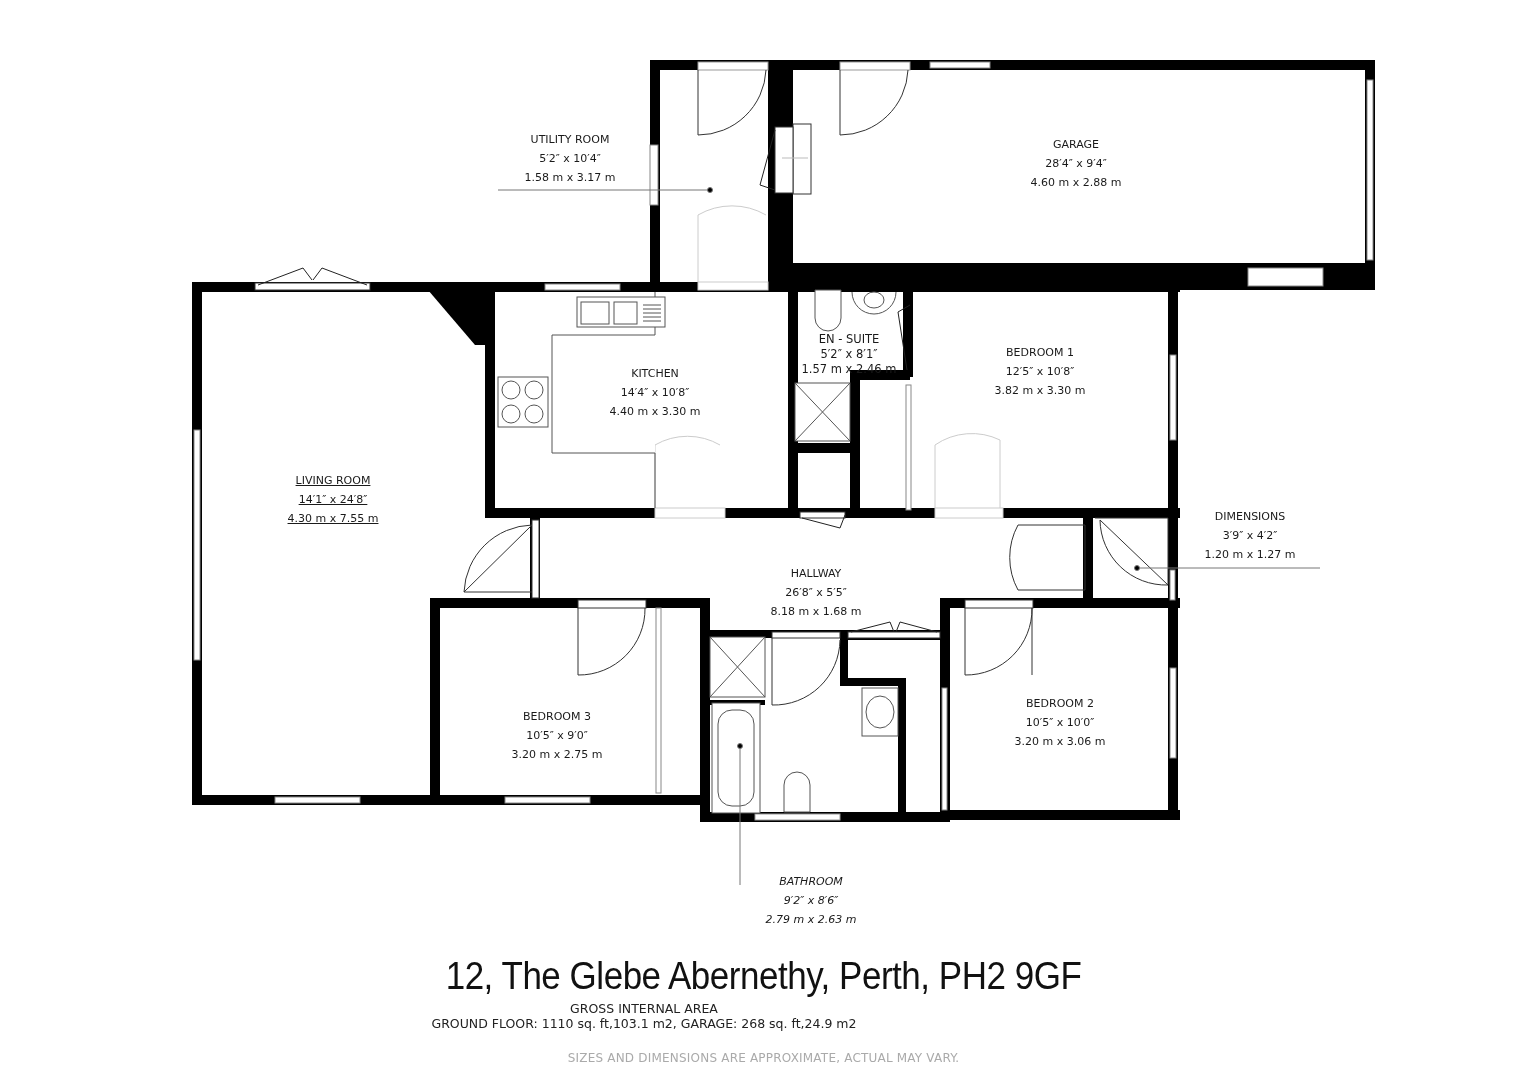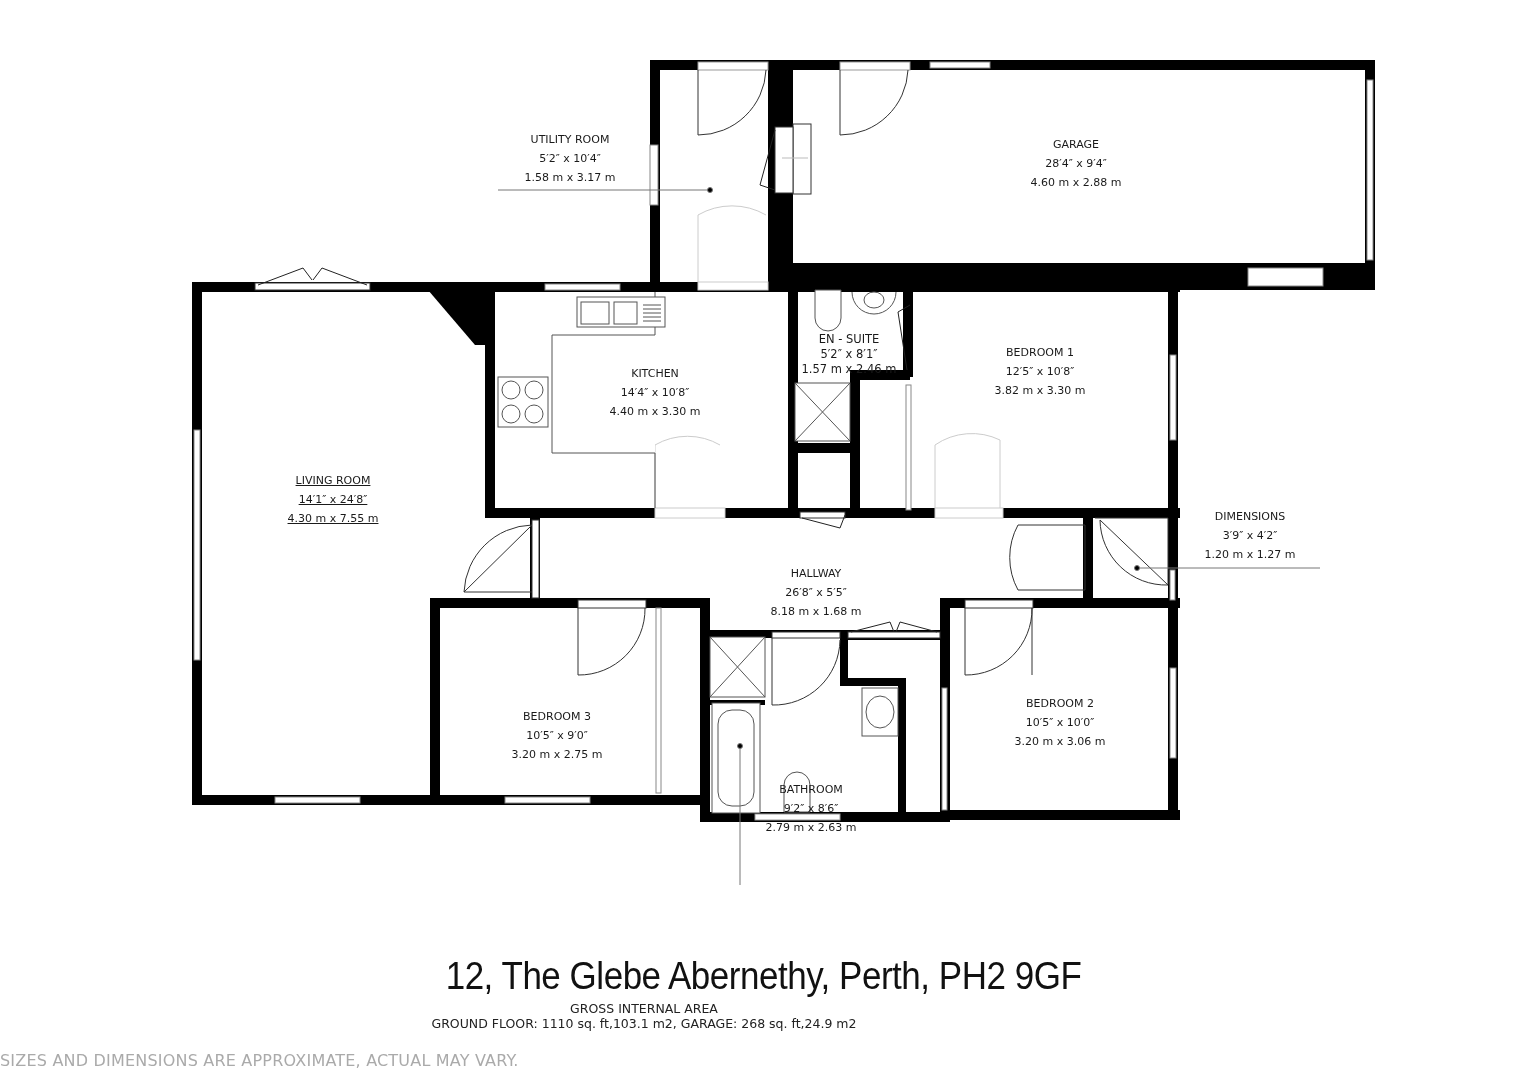--- a/index.html
+++ b/index.html
@@ -3,21 +3,21 @@
 <meta charset="utf-8">
 <style>
   html, body { margin: 0; padding: 0; background: #ffffff; }
   body { width: 1527px; height: 1080px; position: relative; overflow: hidden; font-family: "DejaVu Sans", sans-serif; color: #1a1a1a; }
   #plan { position: absolute; left: 0; top: 0; width: 1527px; height: 1080px; }
   .room-label { position: absolute; text-align: center; font-size: 11px; line-height: 19px; color: #1a1a1a; white-space: nowrap; transform: translateX(-50%); }
   .room-label.small { font-size: 11.5px; line-height: 15px; }
   .room-label div { display: block; }
   .title { position: absolute; left: 0; width: 1527px; top: 955px; text-align: center; font-family: "Liberation Sans", sans-serif; font-size: 38px; letter-spacing: -0.5px; color: #111; transform: scaleX(0.92); }
   .area-block { position: absolute; left: 0; width: 1288px; top: 1001px; text-align: center; font-size: 12.5px; line-height: 15px; color: #222; }
-  .disclaimer { position: absolute; left: 0; width: 1527px; top: 1051px; font-size: 16px; color: #aaaaaa; letter-spacing: 0.2px; }
+  .disclaimer { position: absolute; left: 0; width: 1527px; top: 1051px; text-align: center; font-size: 12px; color: #aaaaaa; letter-spacing: 0.2px; }
 </style>
 </head>
 <body>
 
 <svg id="plan" viewBox="0 0 1527 1080" xmlns="http://www.w3.org/2000/svg">
   <g fill="#000">
 
     <rect x="650" y="60" width="10" height="230"></rect>
     <rect x="650" y="60" width="130" height="10"></rect>
     <rect x="768" y="60" width="25" height="230"></rect>
@@ -215,21 +215,21 @@
 <div class="room-label" style="left:557px; top:707px;">
   <div>BEDROOM 3</div>
   <div>10′5″ x 9′0″</div>
   <div>3.20 m x 2.75 m</div>
 </div>
 <div class="room-label" style="left:1060px; top:694px;">
   <div>BEDROOM 2</div>
   <div>10′5″ x 10′0″</div>
   <div>3.20 m x 3.06 m</div>
 </div>
-<div class="room-label" style="left:811px; top:780px;">
+<div class="room-label" style="left:811px; top:872px;font-style:italic;">
   <div>BATHROOM</div>
   <div>9′2″ x 8′6″</div>
   <div>2.79 m x 2.63 m</div>
 </div>
 
 <div class="title">12, The Glebe Abernethy, Perth, PH2 9GF</div>
 <div class="area-block">
   <div>GROSS INTERNAL AREA</div>
   <div>GROUND FLOOR: 1110 sq. ft,103.1 m2, GARAGE: 268 sq. ft,24.9 m2</div>
 </div>

